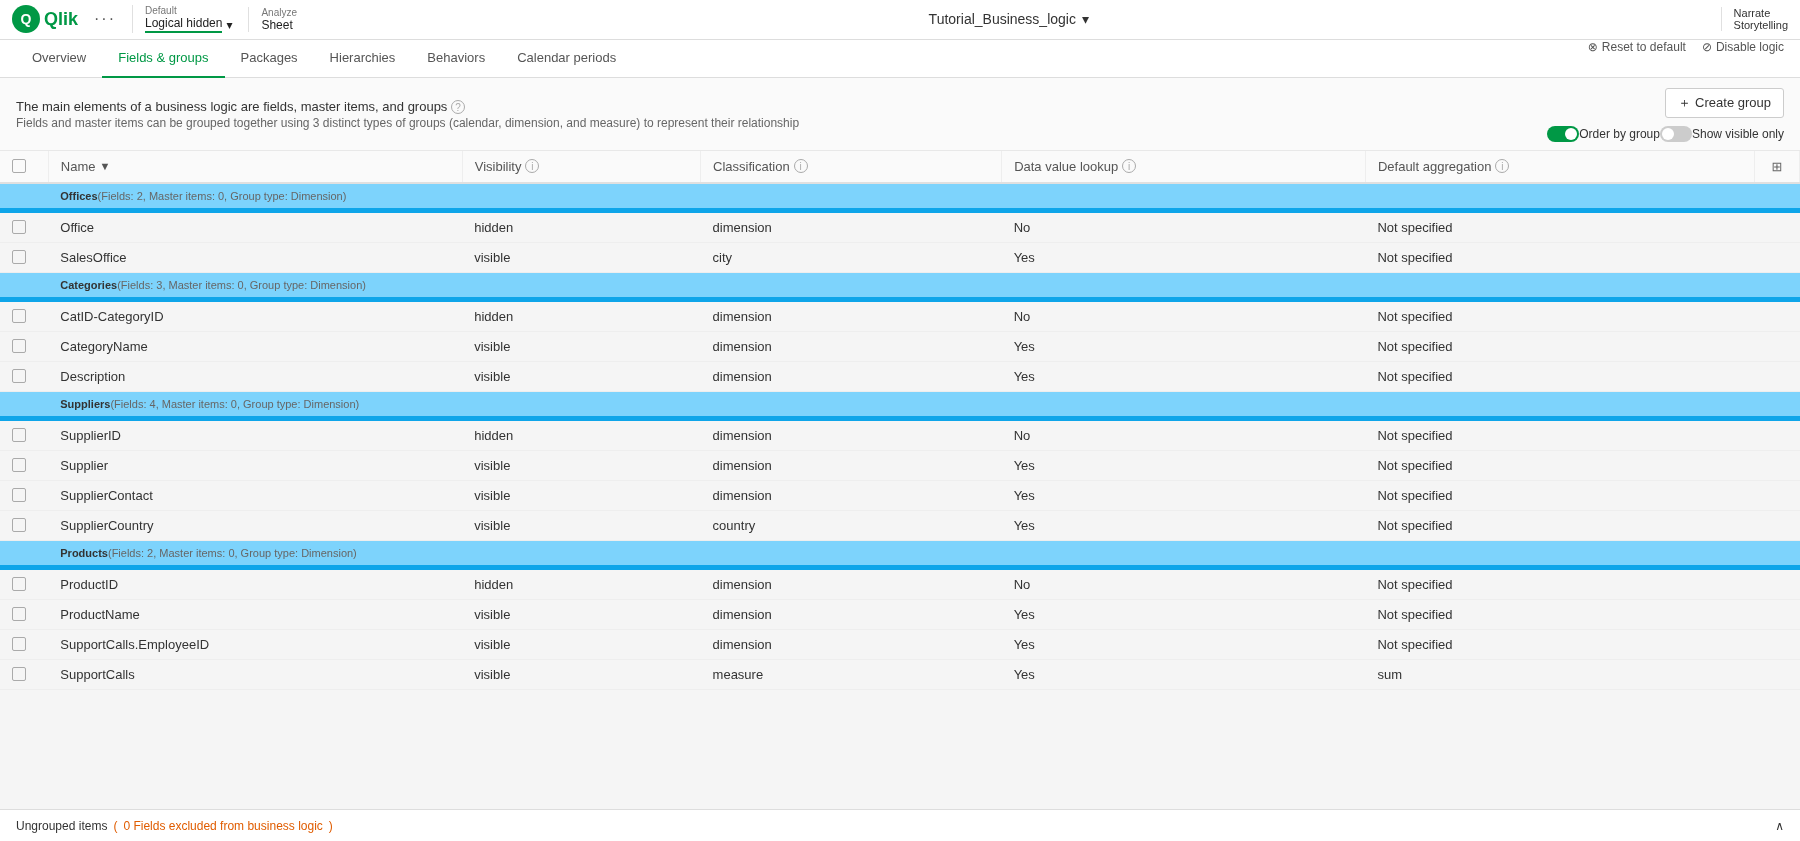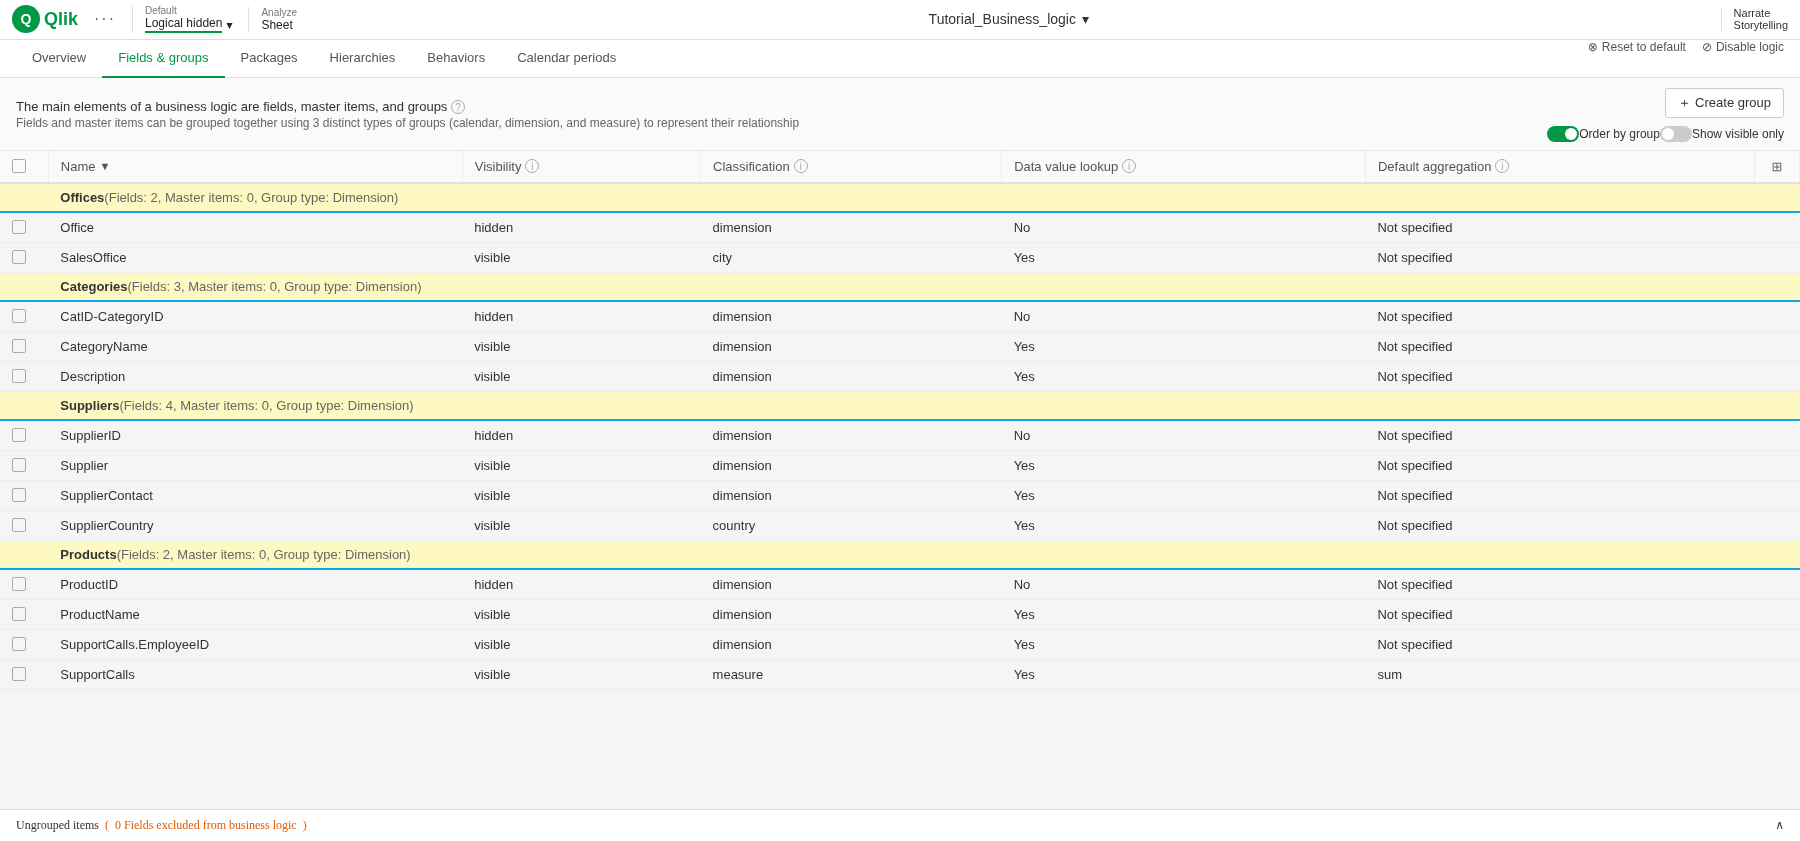--- a/index.html
+++ b/index.html
@@ -210,26 +210,26 @@
       cursor: help;
     }
     .filter-icon {
       color: #555;
       font-size: 11px;
       cursor: pointer;
     }
 
     
     .group-row td {
-      background: #fef9c3;
+      background: #7dd3fc;
       padding: 6px 12px;
       font-weight: 600;
-      font-size: 13px;
+      font-size: 11px;
       color: #333;
-      border-bottom: 2px solid #0ea5e9;
+      border-bottom: 5px solid #0ea5e9;
     }
     .group-row td span.group-meta {
       font-weight: 400;
       color: #666;
     }
 
     
     .data-row td {
       padding: 7px 12px;
       border-bottom: 1px solid #eee;
@@ -248,21 +248,20 @@
     
     .bottom-bar {
       background: #fff;
       border-top: 1px solid #ddd;
       padding: 8px 16px;
       font-size: 12px;
       display: flex;
       align-items: center;
       gap: 6px;
       height: 32px;
-      font-family: Liberation Serif, serif;
     }
     .ungrouped-count { color: #e05c00; font-weight: 500; }
 
     .page-wrapper {
       display: flex;
       flex-direction: column;
       height: 841px;
       width: 1800px;
       overflow: hidden;
       position: relative;

